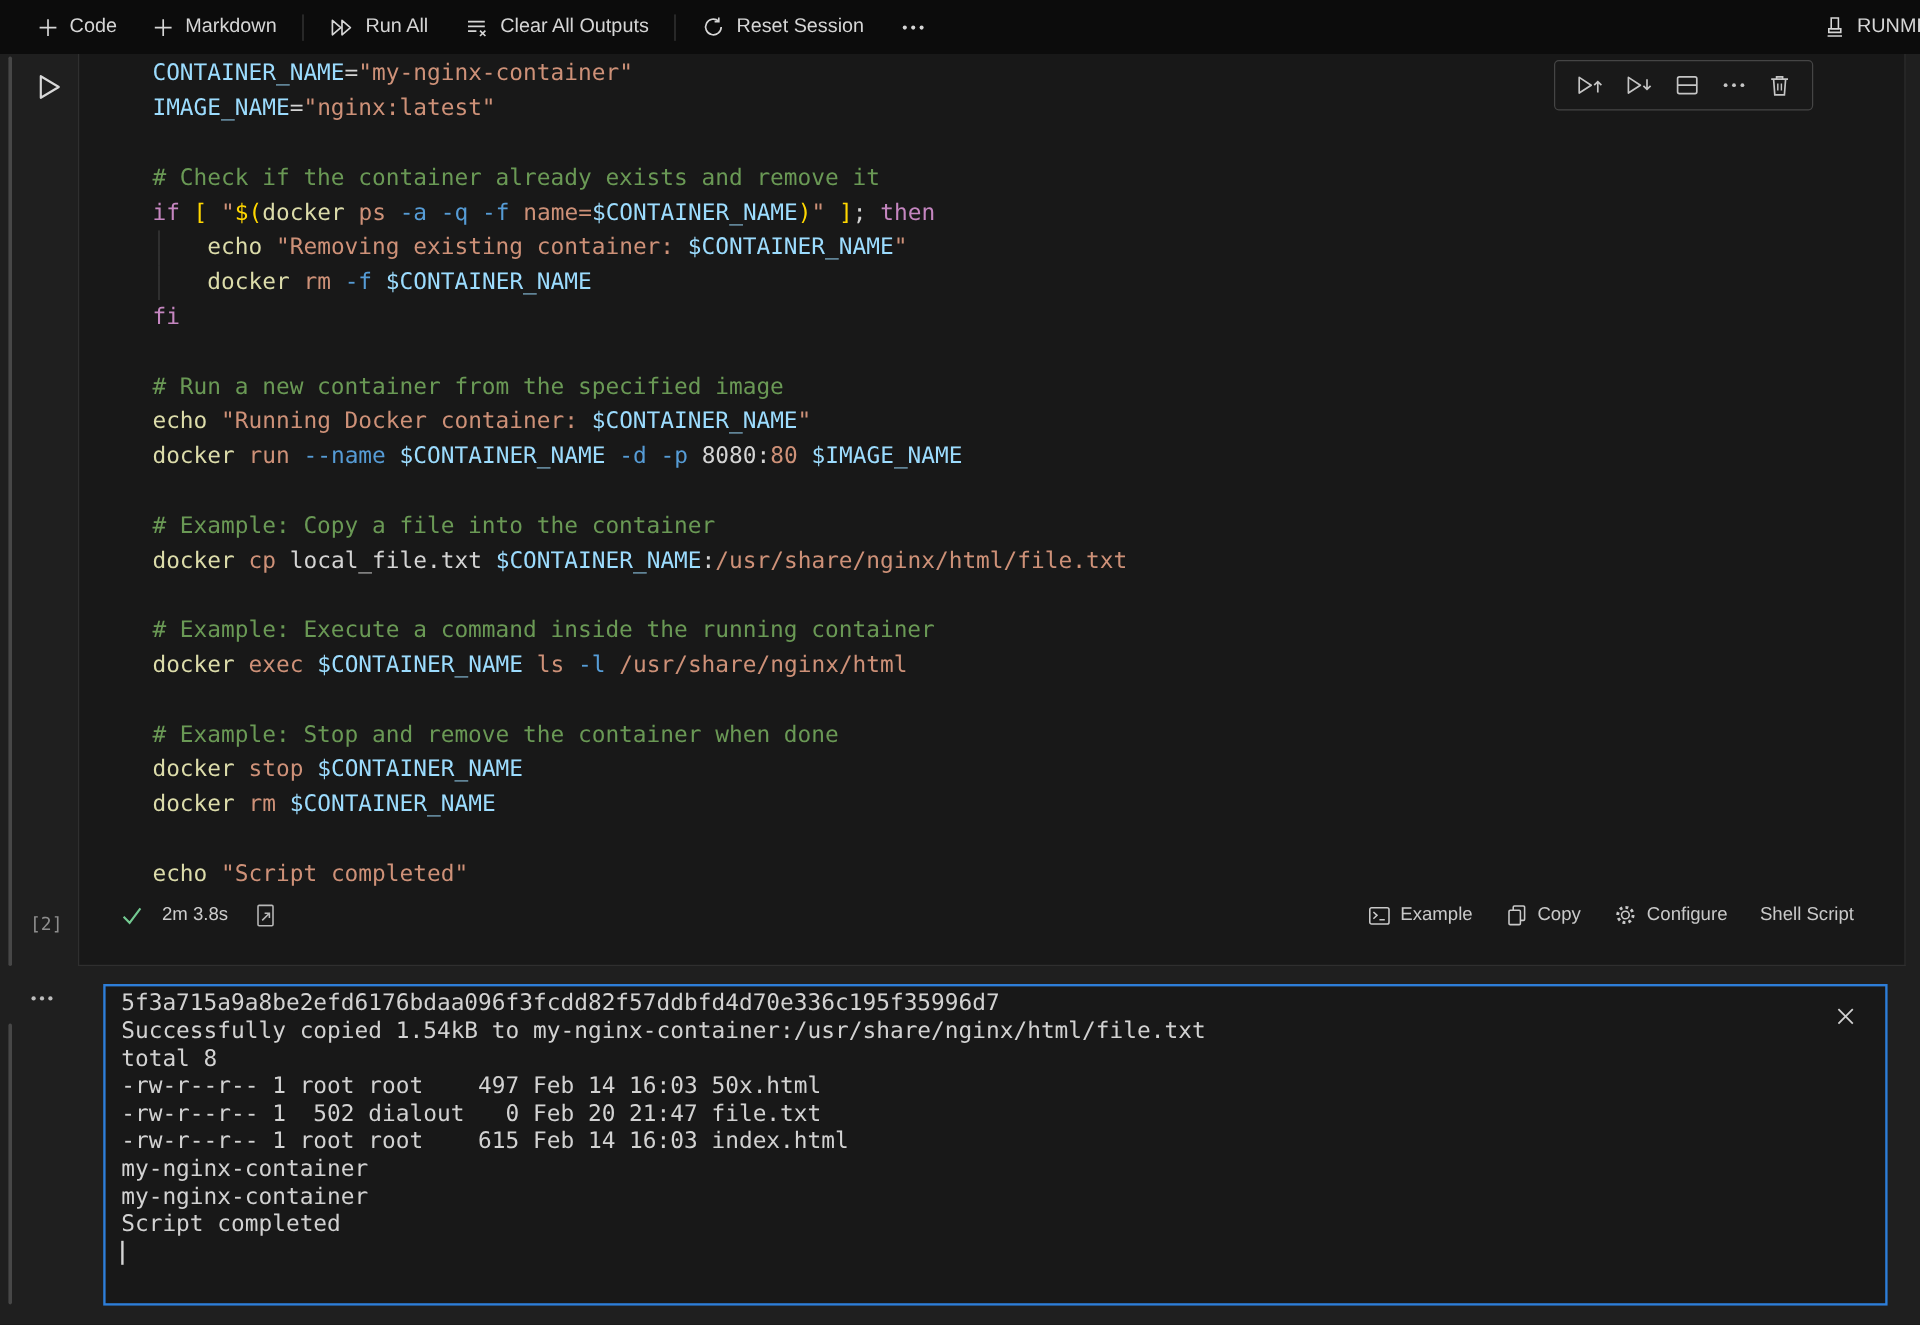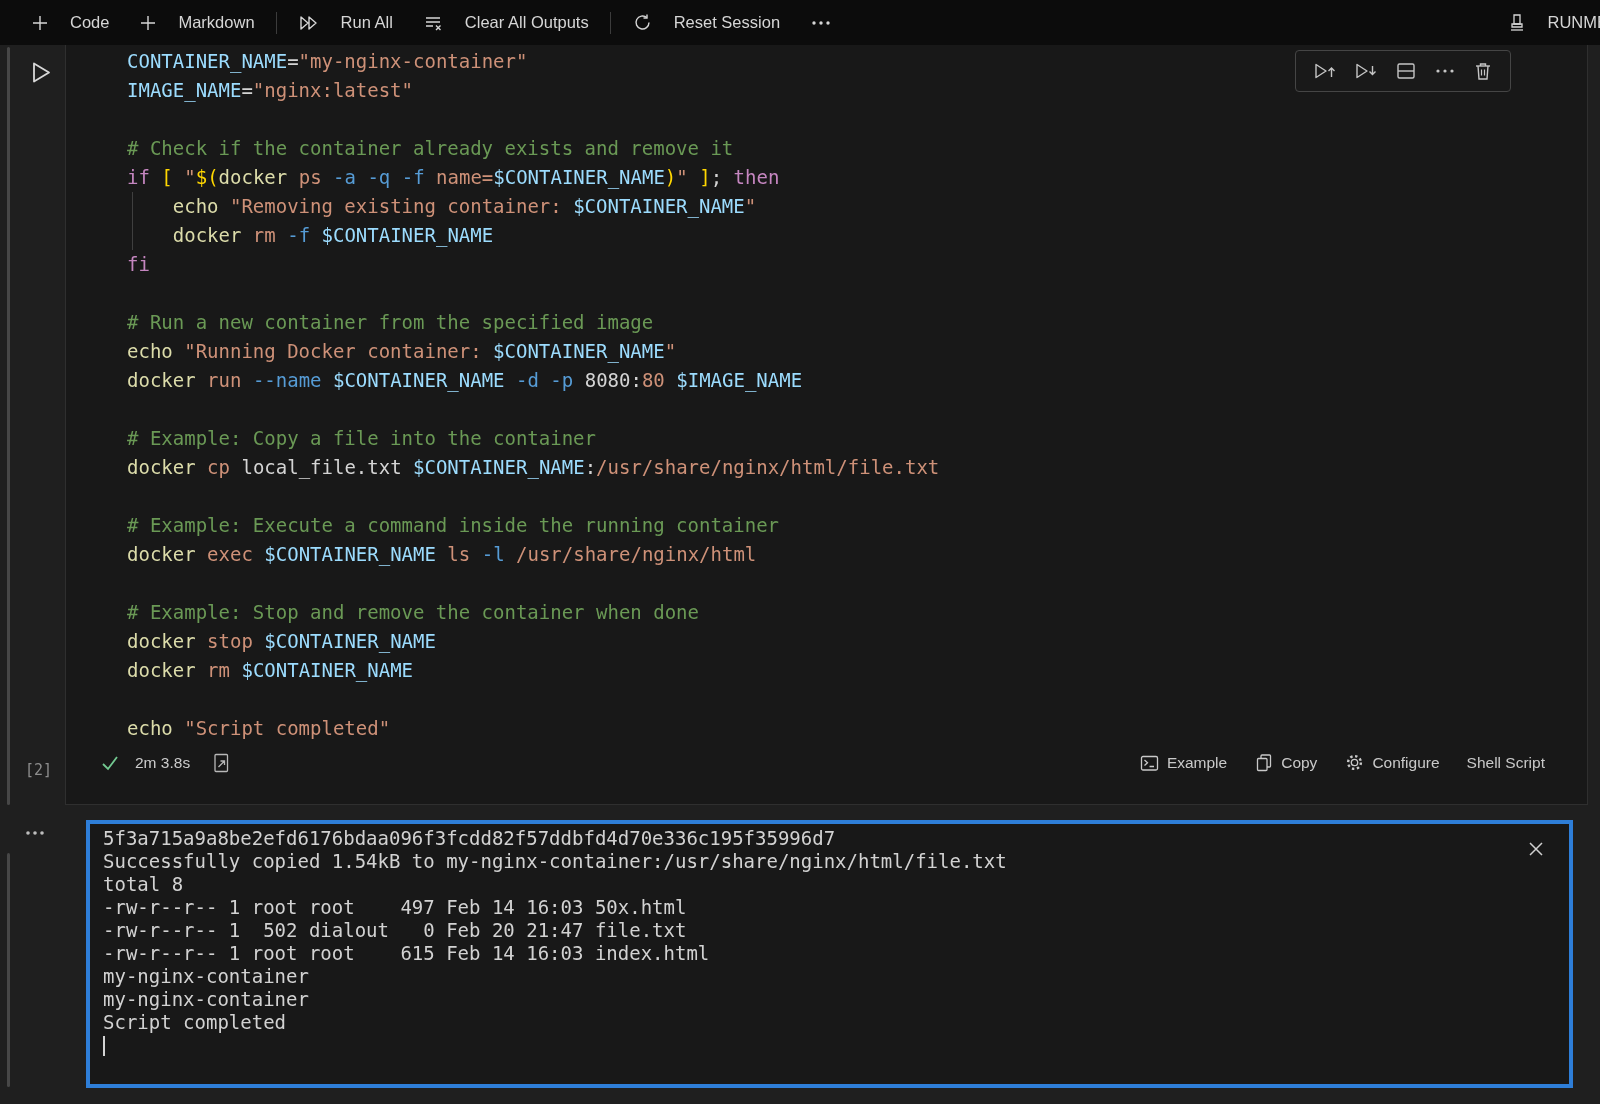--- a/index.html
+++ b/index.html
@@ -3,21 +3,21 @@
 <meta charset="utf-8">
 <style>
   * { margin:0; padding:0; box-sizing:border-box; }
   body { background:#000; }
   .screen{ position:relative; width:1600px; height:1104px; background:#1f1f1f;
     overflow:hidden; font-family:"Liberation Sans", sans-serif; }
 
   
   .toolbar{ position:absolute; left:0; top:0; width:1600px; height:45px;
     background:#0c0c0c; display:flex; align-items:center; padding:0 0 0 16px; }
-  .tb-item{ display:flex; align-items:center; gap:21px; color:#d6d6d6;
+  .tb-item{ display:flex; align-items:center; gap:9px; color:#d6d6d6;
     font-size:16.5px; padding:0 15px; height:45px; cursor:pointer; white-space:nowrap; }
   .tb-sep{ width:1px; height:22px; background:#3c3c3c; margin:0 6px; }
   .tb-right{ margin-left:auto; display:flex; align-items:center; gap:10px;
     color:#d6d6d6; font-size:16.5px; padding-right:0; margin-right:-8px; }
   .icon{ display:inline-flex; align-items:center; justify-content:center; }
   .icon svg{ display:block; }
 
   
   .notebook{ position:absolute; left:0; top:45px; width:1600px; height:1059px; background:#1f1f1f; }
   .focus-bar{ position:absolute; left:7px; width:3px; background:#474747; border-radius:2px; }
@@ -47,21 +47,21 @@
   
   .statusbar{ position:absolute; left:0; bottom:0; width:100%; height:52px;
     display:flex; align-items:flex-start; padding:0 42px 0 34px; color:#cccccc; font-size:15.5px; }
   .sb-left{ display:flex; align-items:center; gap:15px; }
   .sb-right{ margin-left:auto; display:flex; align-items:center; gap:27px; }
   .sb-act{ display:flex; align-items:center; gap:7px; cursor:pointer; color:#c9c9c9; }
 
   
   .out-menu{ position:absolute; left:24px; top:778px; cursor:pointer; }
   .output-box{ position:absolute; left:86px; top:775px; width:1487px; height:268px;
-    background:#181818; border:4px solid #22c55e; }
+    background:#181818; border:2px solid #22c55e; }
   .output-text{ position:absolute; left:13px; top:3px;
     font-family:"DejaVu Sans Mono", monospace; font-size:19px; line-height:23px;
     white-space:pre; color:#d2d2d2; }
   .out-line{ height:23px; }
   .cursor{ display:inline-block; width:2px; height:20px; background:#d4d4d4;
     vertical-align:text-bottom; margin-top:2px; }
   .out-close{ position:absolute; top:16px; right:24px; cursor:pointer; }
 </style>
 </head>
 <body>

